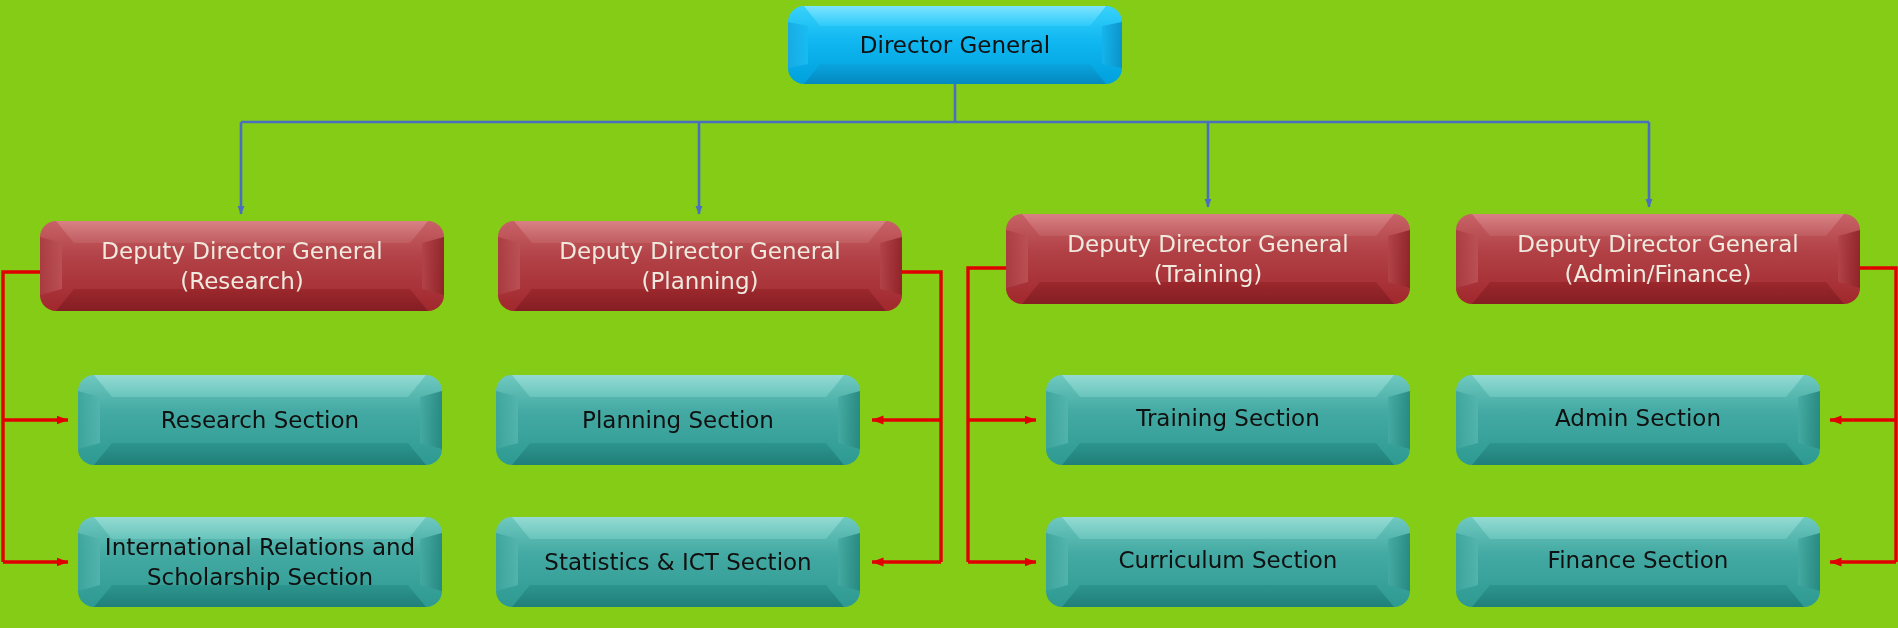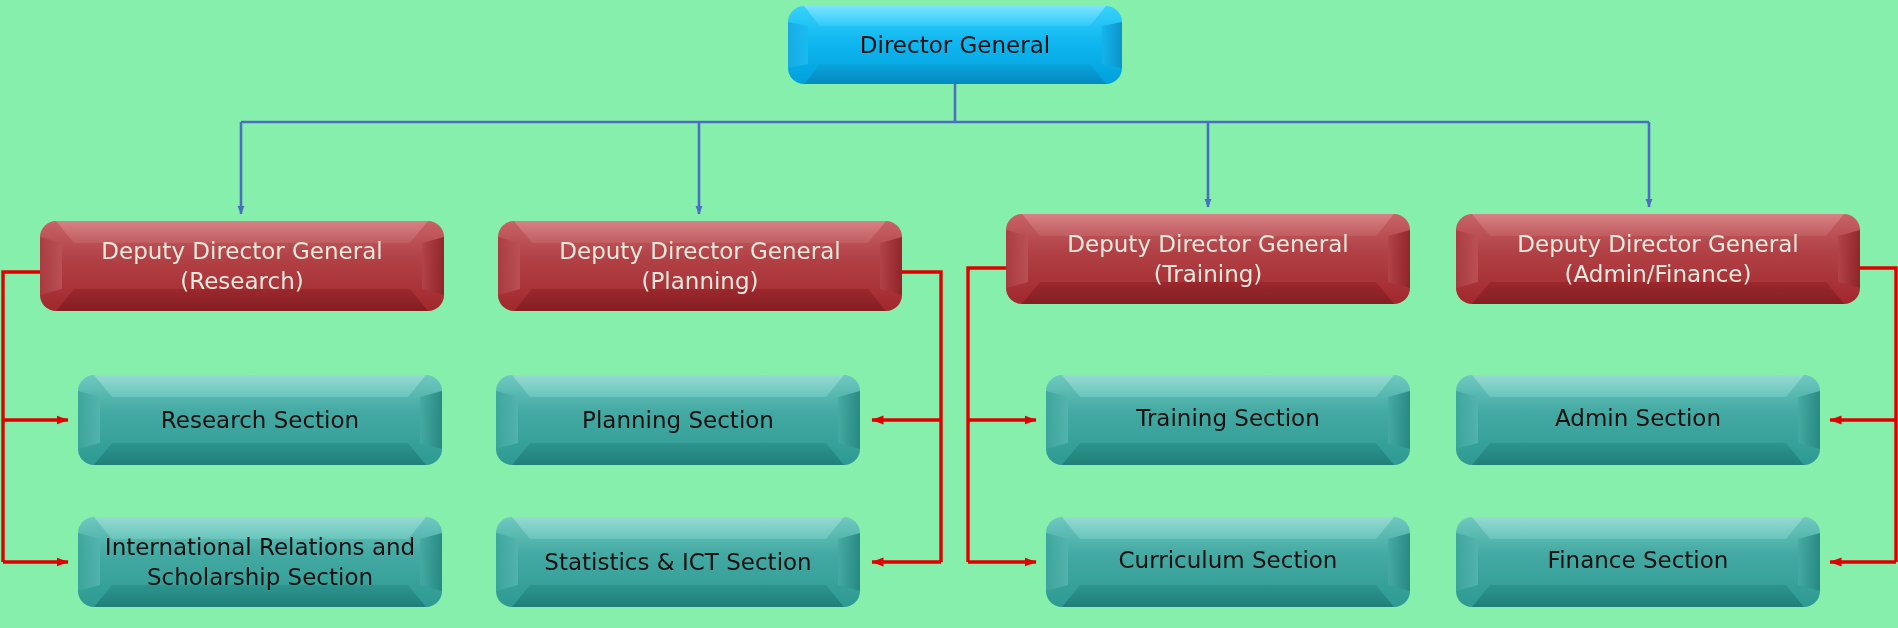--- a/index.html
+++ b/index.html
@@ -10,21 +10,21 @@
   body {
     width: 1898px;
     height: 628px;
     overflow: hidden;
     font-family: "DejaVu Sans", sans-serif;
   }
   #chart-root {
     position: relative;
     width: 1898px;
     height: 628px;
-    background: #86efac;
+    background: #84cc16;
   }
   svg#org-svg {
     position: absolute;
     left: 0;
     top: 0;
     width: 1898px;
     height: 628px;
     display: block;
   }
   .node-label {

